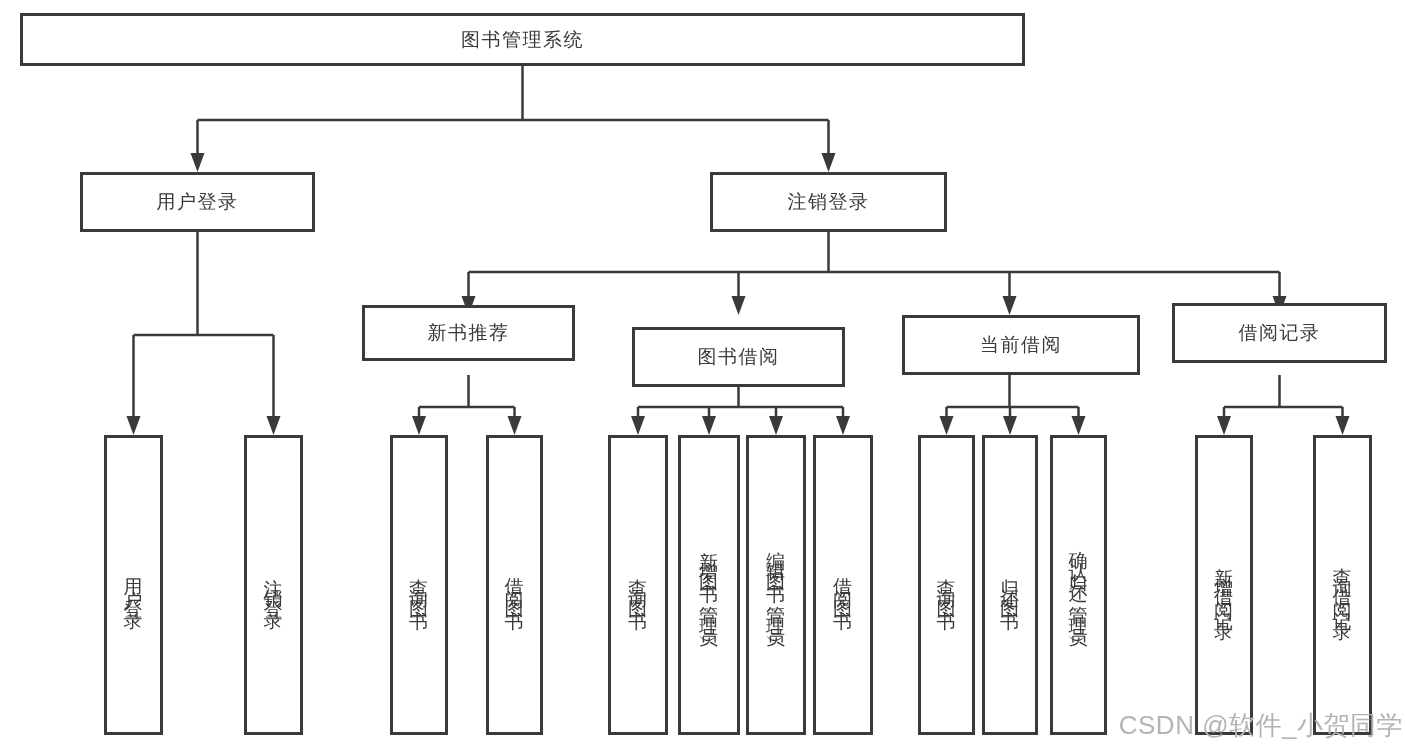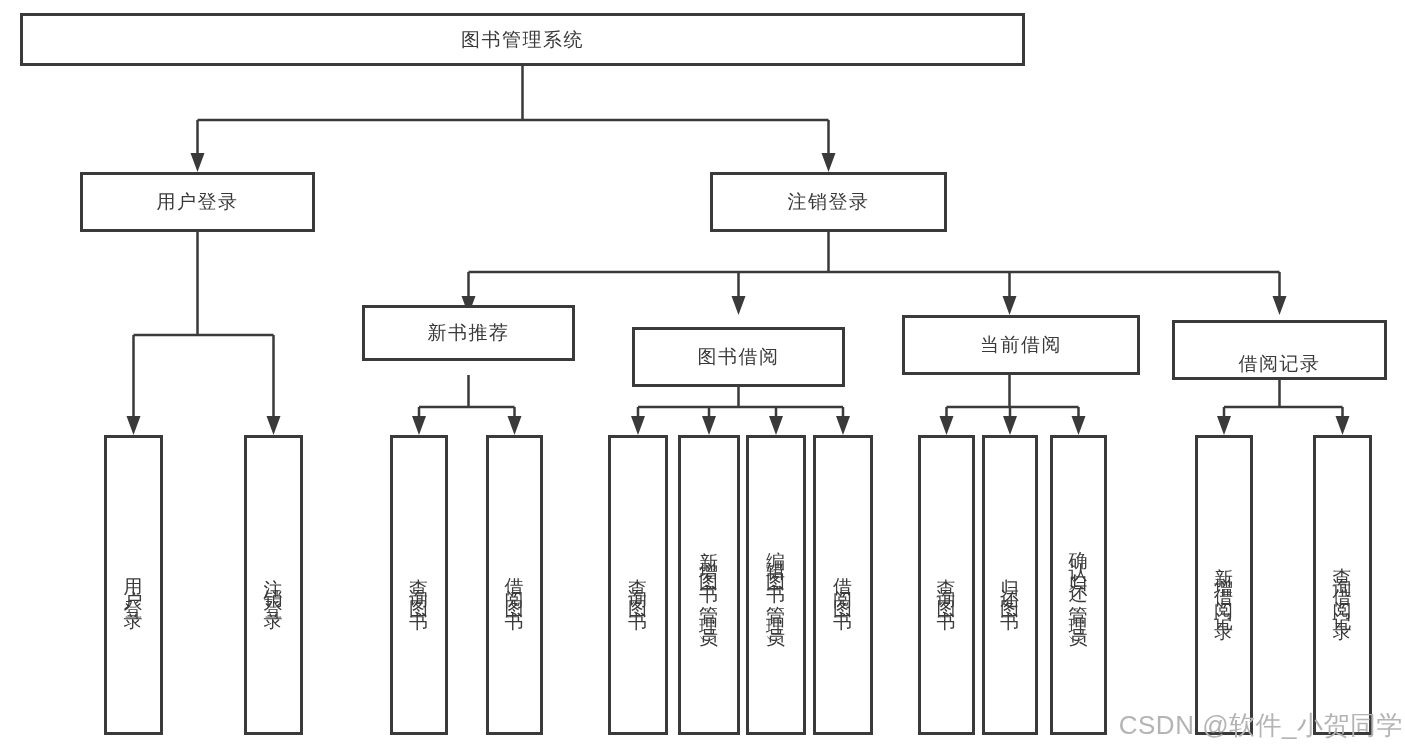--- a/index.html
+++ b/index.html
@@ -27,21 +27,21 @@
     line-height:1;
     white-space:nowrap;
   }
   
   .n-root{left:20px;top:13px;width:1005px;height:53px;}
   .n-userlogin{left:80px;top:172px;width:235px;height:60px;}
   .n-bookmgmt{left:710px;top:172px;width:237px;height:60px;}
   .n-newrec{left:362px;top:305px;width:213px;height:56px;}
   .n-borrow{left:632px;top:315px;width:213px;height:60px;margin-top:12px;}
   .n-current{left:902px;top:315px;width:238px;height:60px;align-items:center;}
-  .n-records{left:1172px;top:320px;width:215px;height:60px;align-items:flex-end;}
+  .n-records{left:1172px;top:303px;width:215px;height:60px;}
   .lf{top:435px;height:300px;}
   .l-a1{left:104px;width:59px;}
   .l-a2{left:244px;width:59px;}
   .l-b1{left:390px;width:58px;}
   .l-b2{left:486px;width:57px;}
   .l-c1{left:608px;width:60px;}
   .l-c2{left:678px;width:62px;}
   .l-c3{left:746px;width:60px;}
   .l-c4{left:813px;width:60px;}
   .l-d1{left:918px;width:57px;}

